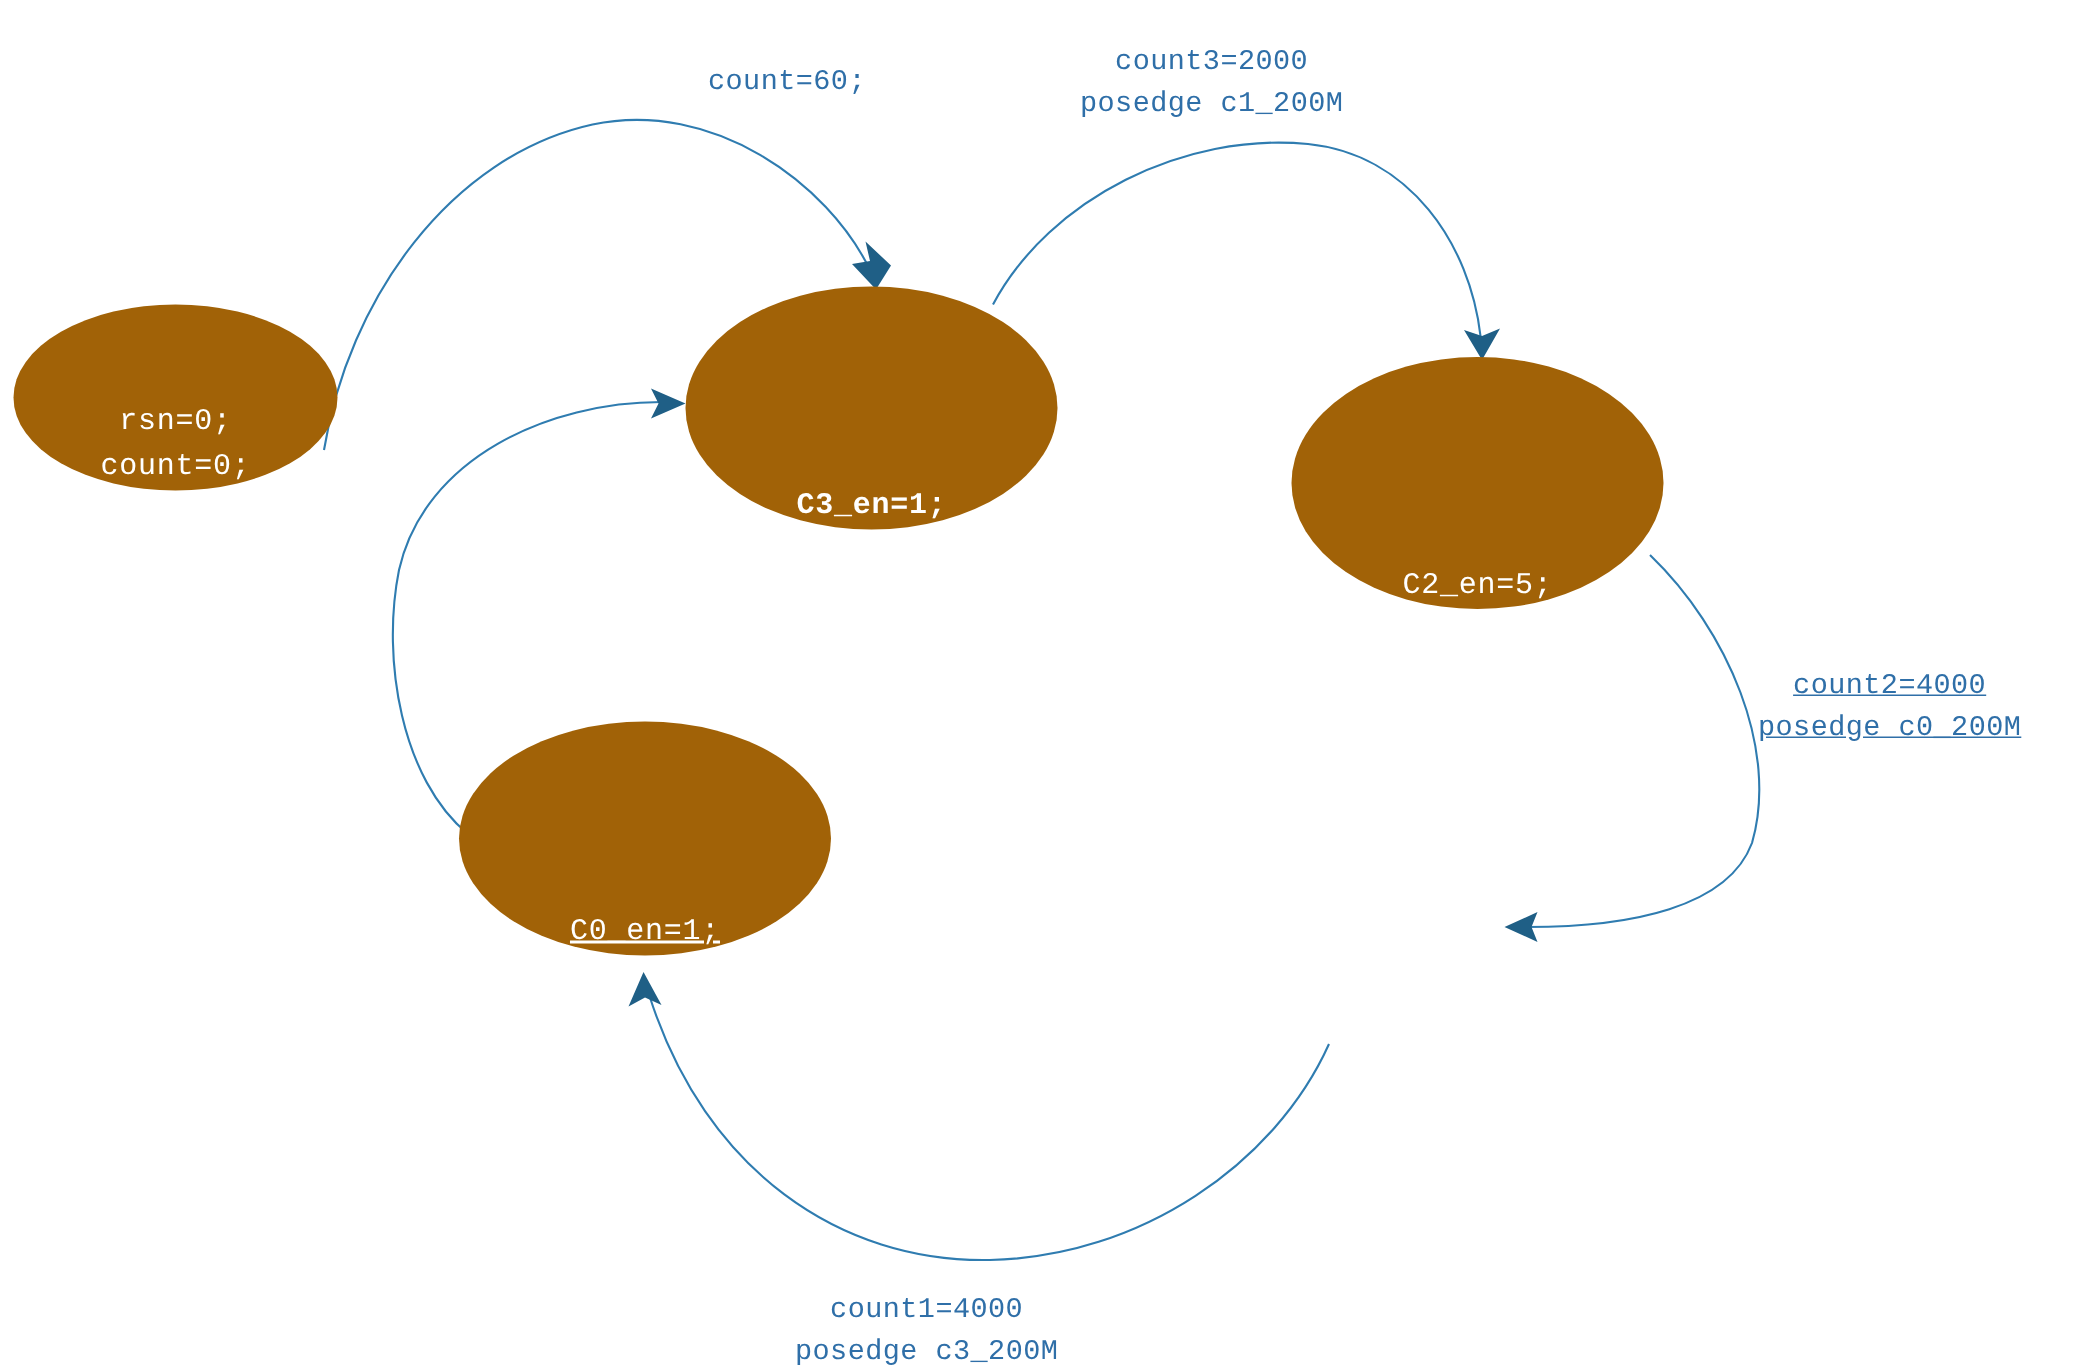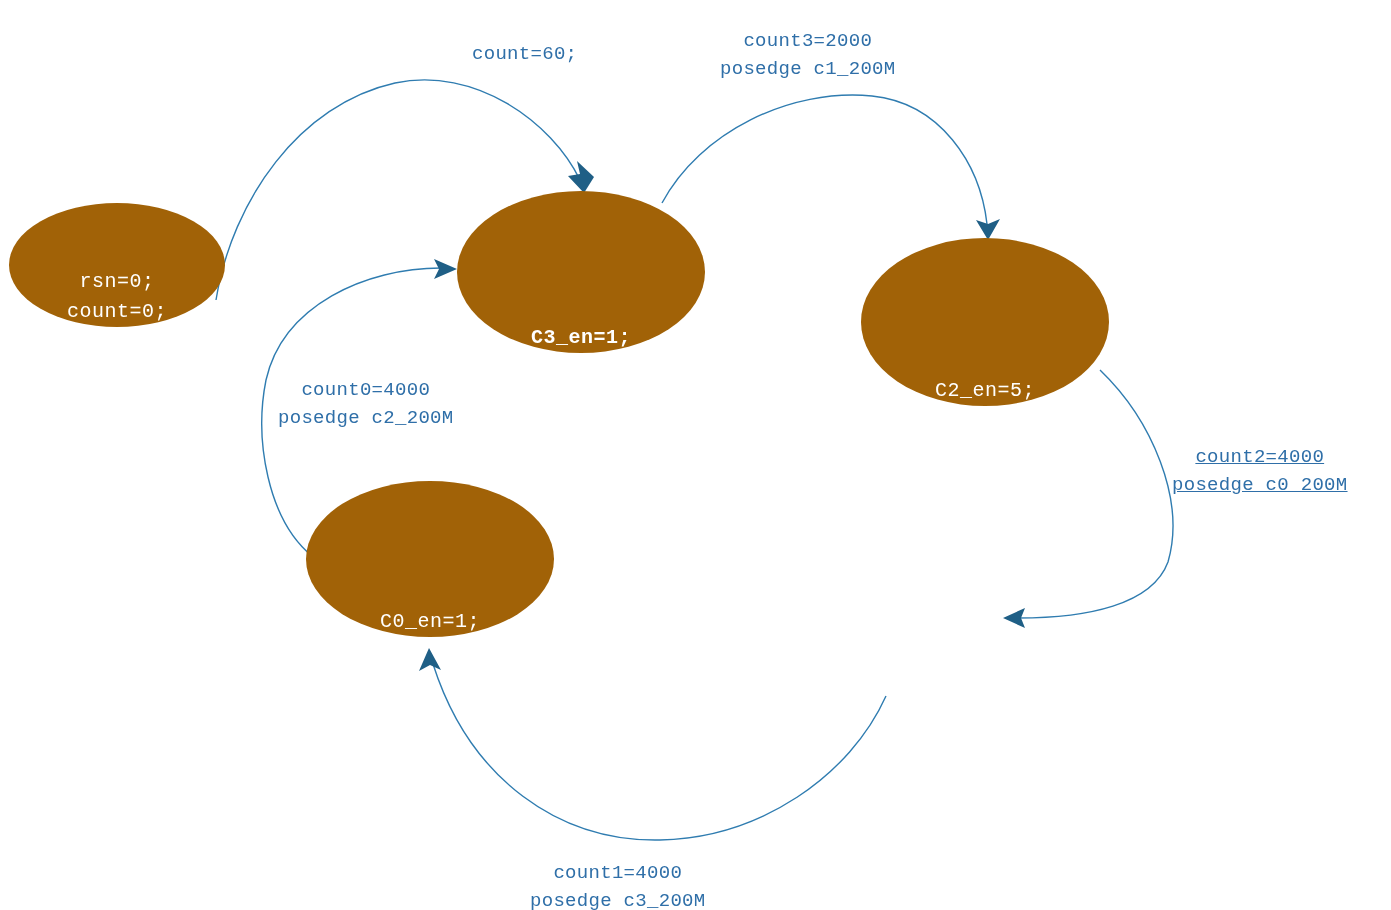--- a/index.html
+++ b/index.html
@@ -100,32 +100,30 @@
   </div>
 
   <div class="node" style="left:457px; top:191px; width:248px; height:162px;font-weight:bold;">
     <span>C3_en=1;</span>
   </div>
 
   <div class="node" style="left:861px; top:238px; width:248px; height:168px;">
     <span>C2_en=5;</span>
   </div>
 
-  <div class="node" style="left:306px; top:481px; width:248px; height:156px;">
+  <div class="node" style="left:306px; top:481px; width:248px; height:156px;text-decoration:underline;">
     <span>C0_en=1;</span>
   </div>
 
 
   <div class="edge-label" style="left:472px; top:41px;"><span>count=60;</span></div>
 
   <div class="edge-label" style="left:720px; top:28px;"><span>count3=2000
 posedge c1_200M</span></div>
 
   <div class="edge-label" style="left:1172px; top:444px;text-decoration:underline;"><span>count2=4000
 posedge c0_200M</span></div>
 
   <div class="edge-label" style="left:530px; top:848px;margin-top:12px;"><span>count1=4000
 posedge c3_200M</span></div>
 
-  <div class="edge-label" style="left:278px; top:377px;"><span>count0=4000
-posedge c2_200M</span></div>
 
 </div>
 
 </body></html>

